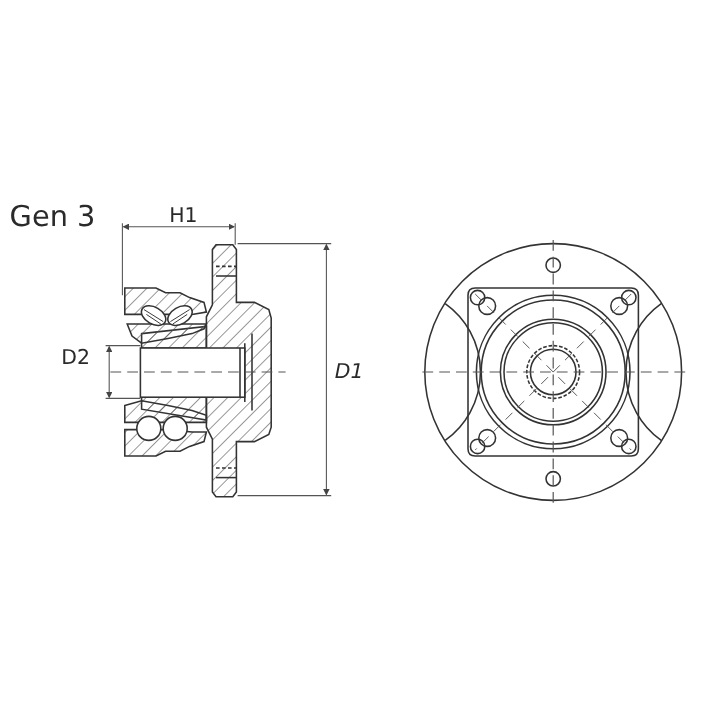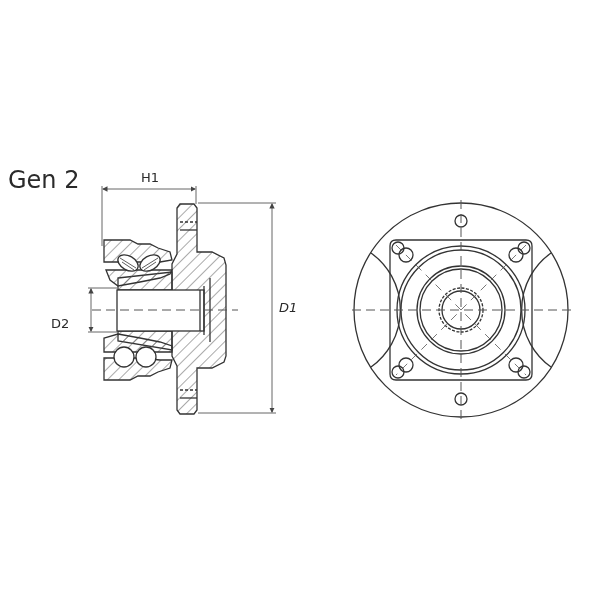--- a/index.html
+++ b/index.html
@@ -1,22 +1,22 @@
 <!DOCTYPE html>
 <html><head>
 <meta charset="utf-8">
 <style>
   html, body { margin:0; padding:0; background:#ffffff; }
   body { width:600px; height:600px; position:relative; overflow:hidden; font-family:"DejaVu Sans", "Liberation Sans", sans-serif; }
   #canvas { position:absolute; left:0; top:0; width:600px; height:600px; }
   .label { position:absolute; color:#2a2a2a; font-family:"DejaVu Sans", sans-serif; white-space:nowrap; }
   .title { font-size:24px; left:8px; top:166px; }
-  .dim { font-size:13px; }
+  .dim { font-size:17px; }
   .h1 { left:141px; top:170px; }
-  .d2 { left:51px; top:316px; }
+  .d2 { left:51px; top:288px; }
   .d1 { left:279px; top:300px;font-style:italic; }
 </style>
 </head>
 <body>
 
 <svg id="canvas" viewBox="0 0 600 600" xmlns="http://www.w3.org/2000/svg">
   <defs>
     <pattern id="hatch" patternUnits="userSpaceOnUse" width="8" height="8" patternTransform="rotate(45)">
       <line x1="0" y1="0" x2="0" y2="8" stroke="#555" stroke-width="1"></line>
     </pattern>
@@ -107,16 +107,16 @@
     <circle cx="461" cy="310" r="22" stroke-dasharray="3,1.5"></circle>
     <circle cx="461" cy="310" r="19"></circle>
 
     <line x1="352" y1="310" x2="572" y2="310" stroke="#555" stroke-width="1" stroke-dasharray="9,5"></line>
     <line x1="461" y1="200" x2="461" y2="420" stroke="#555" stroke-width="1" stroke-dasharray="9,5"></line>
     <line x1="396" y1="245" x2="526" y2="375" stroke="#555" stroke-width="0.8" stroke-dasharray="8,6"></line>
     <line x1="526" y1="245" x2="396" y2="375" stroke="#555" stroke-width="0.8" stroke-dasharray="8,6"></line>
   </g>
 </svg>
 
-<div class="label title">Gen 2</div>
+<div class="label title">Gen 3</div>
 <div class="label dim h1">H1</div>
 <div class="label dim d2">D2</div>
 <div class="label dim d1">D1</div>
 
 </body></html>

